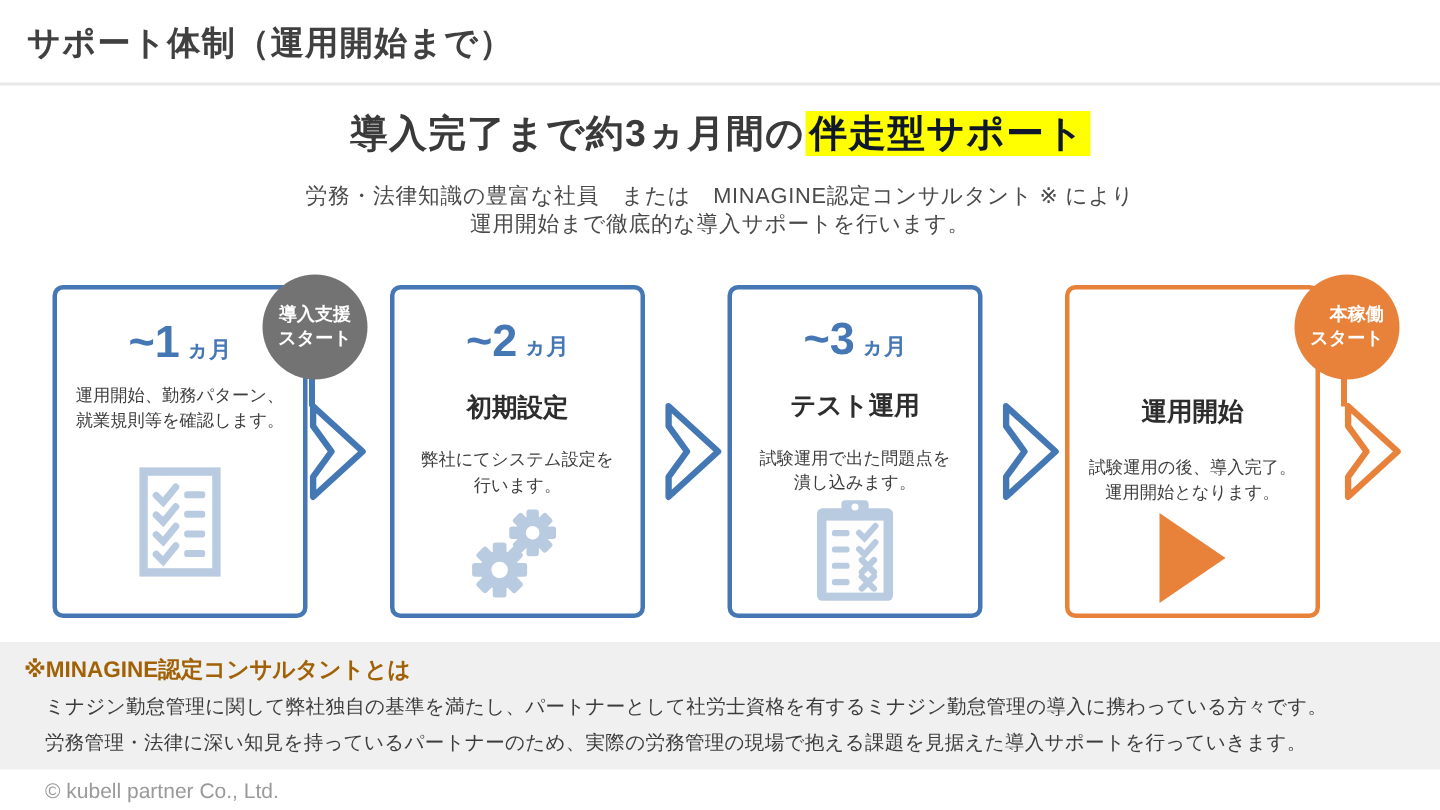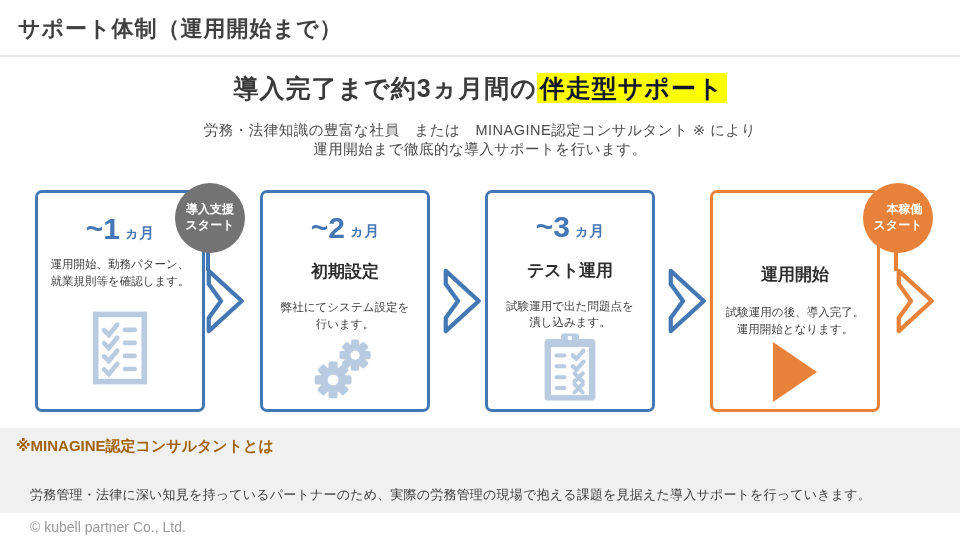--- a/index.html
+++ b/index.html
@@ -181,17 +181,18 @@
   </svg>
   <svg class="flow-arrow" style="left:658px;" viewBox="0 0 50 70">
     <polygon points="12,3 47,35 12,67 12,53 25,35 12,17" fill="none" stroke="#4478b4" stroke-width="4.5" stroke-linejoin="round"></polygon>
   </svg>
   <svg class="flow-arrow" style="left:886px;" viewBox="0 0 50 70">
     <polygon points="12,3 47,35 12,67 12,53 25,35 12,17" fill="none" stroke="#e8823a" stroke-width="4.5" stroke-linejoin="round"></polygon>
   </svg>
 
   <div class="note-band"></div>
   <p class="note-heading">※MINAGINE認定コンサルタントとは</p>
+  <p class="note-line l1">ミナジン勤怠管理に関して弊社独自の基準を満たし、パートナーとして社労士資格を有するミナジン勤怠管理の導入に携わっている方々です。</p>
   <p class="note-line l2">労務管理・法律に深い知見を持っているパートナーのため、実際の労務管理の現場で抱える課題を見据えた導入サポートを行っていきます。</p>
 
   <div class="copyright">© kubell partner Co., Ltd.</div>
 
 </div>
 
 </body></html>

